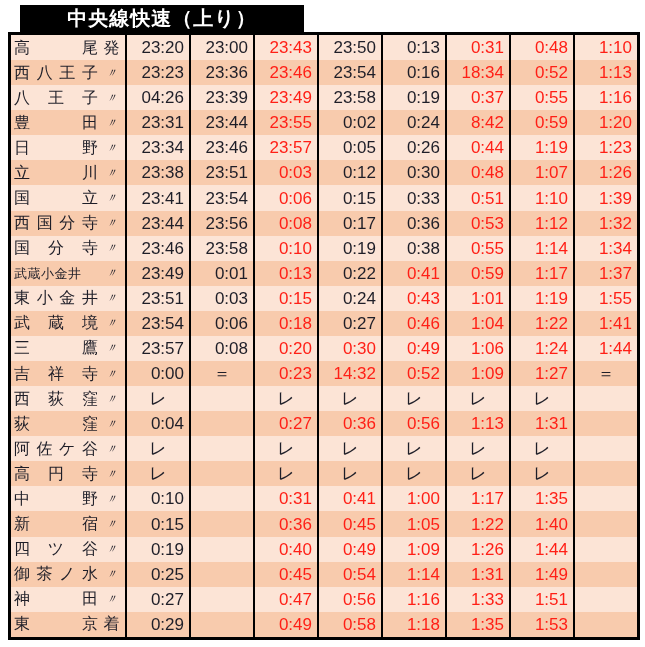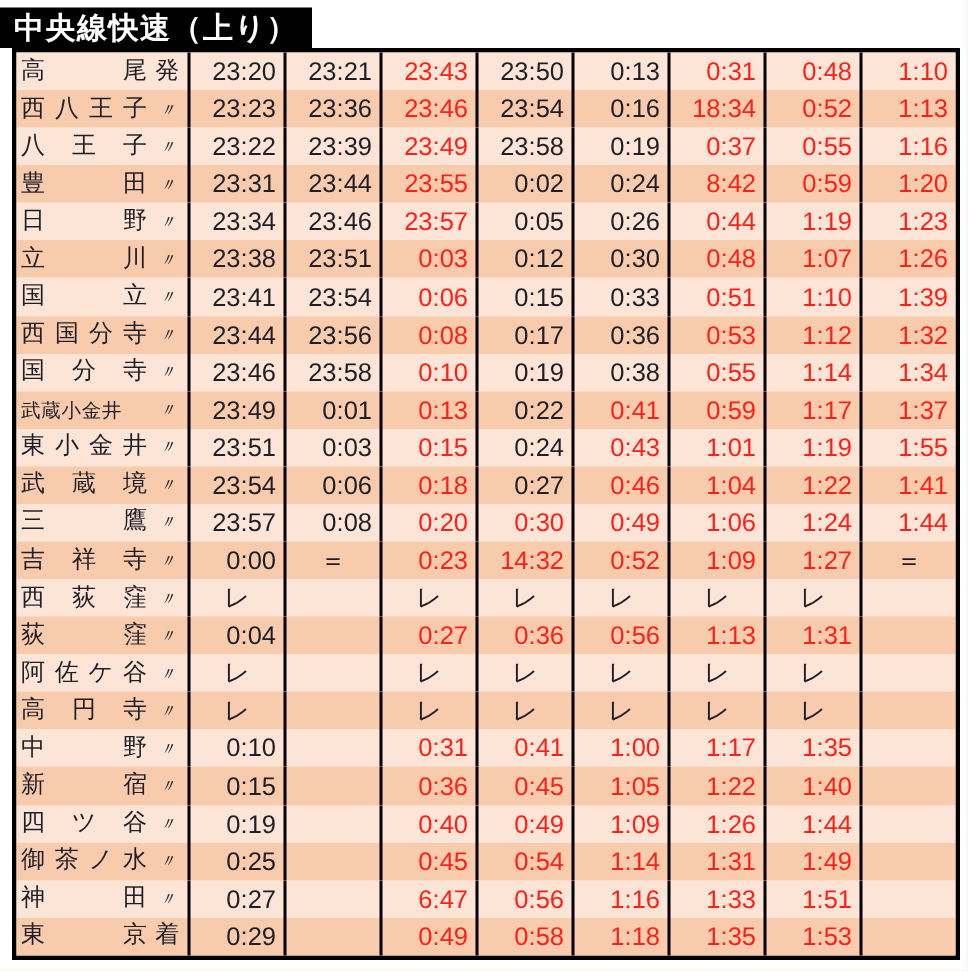--- a/index.html
+++ b/index.html
@@ -11,21 +11,21 @@
   :root{
     --row-light:#fce4d6;
     --row-dark:#f8cbad;
     --text-dark:#1e1e28;
     --text-red:#ff1f16;
     --border:#000000;
     --header-bg:#000000;
     --header-text:#ffffff;
   }
   .title-box{
-    position:absolute;left:0;top:5px;width:208px;height:27px;
+    position:absolute;left:20px;top:5px;width:284px;height:27px;
     background:var(--header-bg);color:var(--header-text);
     display:flex;align-items:center;justify-content:center;
     font-size:20px;font-weight:bold;letter-spacing:1px;white-space:nowrap;
   }
   .timetable{
     position:absolute;left:8px;top:32px;width:632px;height:608px;
     border:3px solid var(--border);box-sizing:border-box;
     display:flex;flex-direction:column;background:var(--row-light);
   }
   .row{flex:1;display:flex;min-height:0;}
@@ -66,21 +66,21 @@
 
 <div class="row light">
       <div class="cell-station">
         <span class="station-name">
           <span>高</span>
           <span>尾</span>
         </span>
         <span class="station-suffix">発</span>
       </div>
       <div class="cell-time t-black">23:20</div>
-      <div class="cell-time t-black">23:21</div>
+      <div class="cell-time t-black">23:00</div>
       <div class="cell-time t-red">23:43</div>
       <div class="cell-time t-black">23:50</div>
       <div class="cell-time t-black">0:13</div>
       <div class="cell-time t-red">0:31</div>
       <div class="cell-time t-red">0:48</div>
       <div class="cell-time t-red">1:10</div>
     </div>
     <div class="row dark">
       <div class="cell-station">
         <span class="station-name">
@@ -102,21 +102,21 @@
     </div>
     <div class="row light">
       <div class="cell-station">
         <span class="station-name">
           <span>八</span>
           <span>王</span>
           <span>子</span>
         </span>
         <span class="station-suffix ditto">〃</span>
       </div>
-      <div class="cell-time t-black">23:22</div>
+      <div class="cell-time t-black">04:26</div>
       <div class="cell-time t-black">23:39</div>
       <div class="cell-time t-red">23:49</div>
       <div class="cell-time t-black">23:58</div>
       <div class="cell-time t-black">0:19</div>
       <div class="cell-time t-red">0:37</div>
       <div class="cell-time t-red">0:55</div>
       <div class="cell-time t-red">1:16</div>
     </div>
     <div class="row dark">
       <div class="cell-station">
@@ -461,21 +461,21 @@
     <div class="row light">
       <div class="cell-station">
         <span class="station-name">
           <span>神</span>
           <span>田</span>
         </span>
         <span class="station-suffix ditto">〃</span>
       </div>
       <div class="cell-time t-black">0:27</div>
       <div class="cell-time t-black"></div>
-      <div class="cell-time t-red">6:47</div>
+      <div class="cell-time t-red">0:47</div>
       <div class="cell-time t-red">0:56</div>
       <div class="cell-time t-red">1:16</div>
       <div class="cell-time t-red">1:33</div>
       <div class="cell-time t-red">1:51</div>
       <div class="cell-time t-black"></div>
     </div>
     <div class="row dark">
       <div class="cell-station">
         <span class="station-name">
           <span>東</span>

